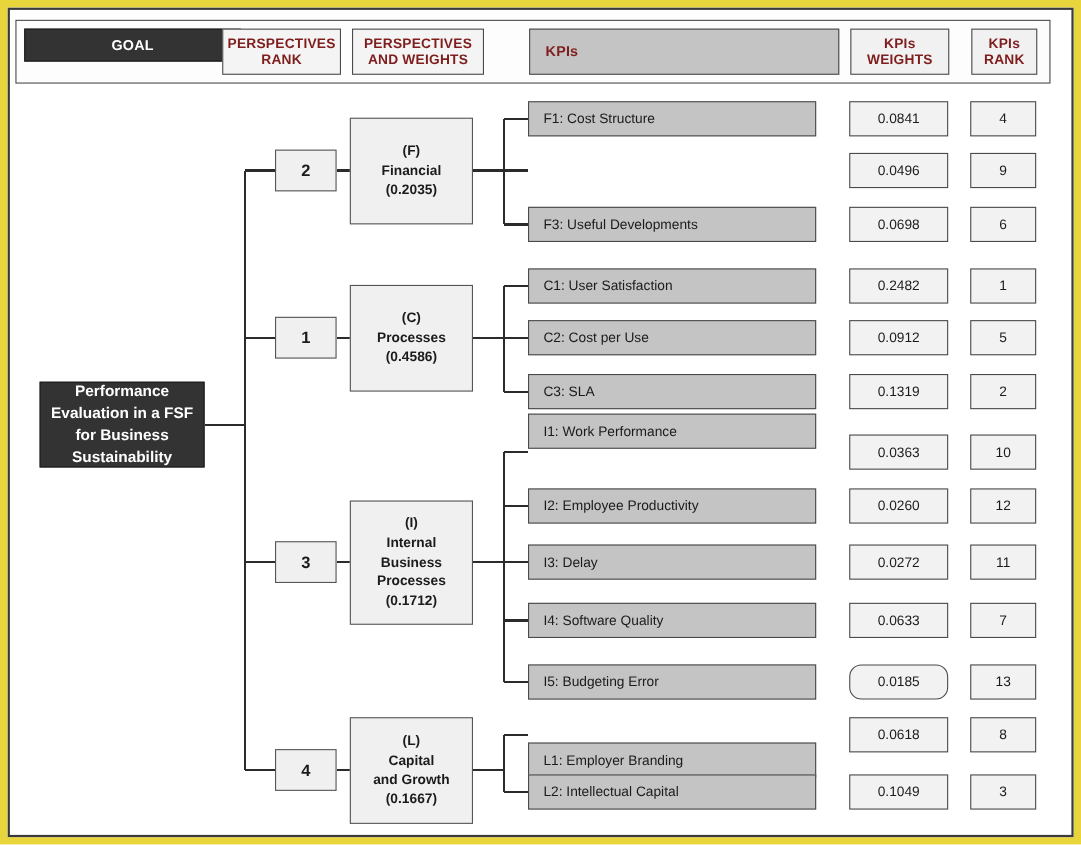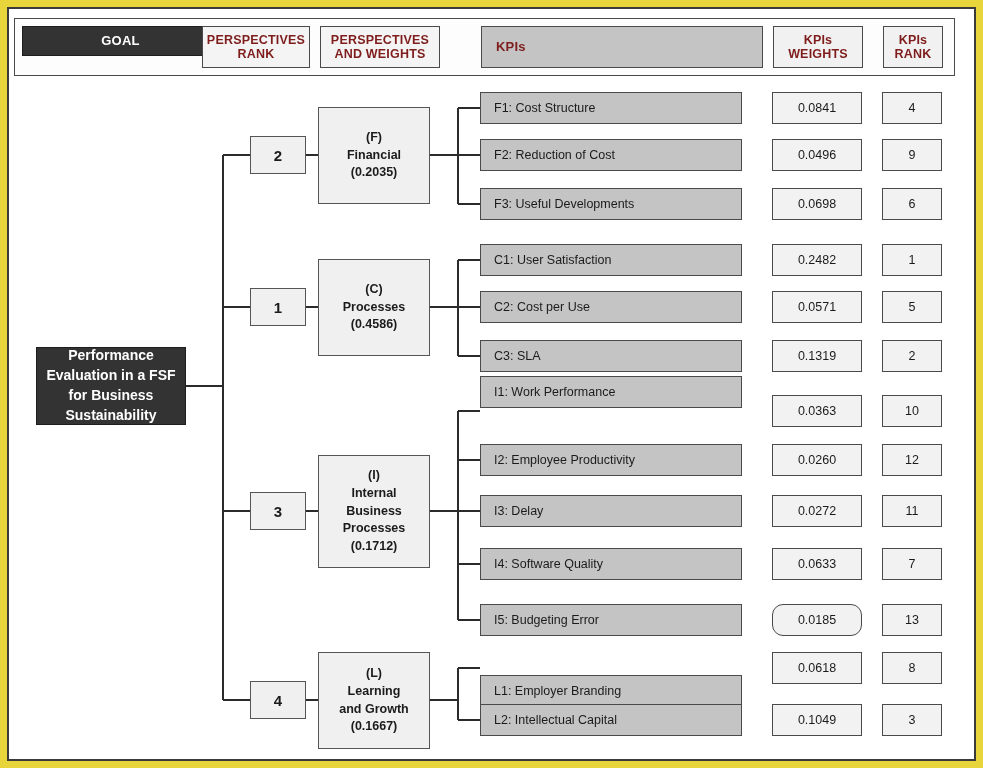--- a/index.html
+++ b/index.html
@@ -331,38 +331,35 @@
   <div class="persp-box" style="left:318px; top:455px; width:112px; height:113px;">
     <span class="code">(I)</span>
     <span class="pname">Internal</span>
     <span class="pname">Business</span>
     <span class="pname">Processes</span>
     <span class="pweight">(0.1712)</span>
   </div>
 
   <div class="persp-box" style="left:318px; top:652px; width:112px; height:97px;">
     <span class="code">(L)</span>
-    <span class="pname">Learning</span>
+    <span class="pname">Capital</span>
     <span class="pname">and Growth</span>
     <span class="pweight">(0.1667)</span>
   </div>
 
   <div class="kpi-box" style="top:92px;">
     <span>F1: Cost Structure</span>
     </div>
   <div class="weight-box" style="top:92px;">
     <span>0.0841</span>
     </div>
   <div class="krank-box" style="top:92px;">
     <span>4</span>
     </div>
 
-  <div class="kpi-box" style="top:139px;">
-    <span>F2: Reduction of Cost</span>
-    </div>
   <div class="weight-box" style="top:139px;">
     <span>0.0496</span>
     </div>
   <div class="krank-box" style="top:139px;">
     <span>9</span>
     </div>
 
   <div class="kpi-box" style="top:188px;">
     <span>F3: Useful Developments</span>
     </div>
@@ -380,21 +377,21 @@
     <span>0.2482</span>
     </div>
   <div class="krank-box" style="top:244px;">
     <span>1</span>
     </div>
 
   <div class="kpi-box" style="top:291px;">
     <span>C2: Cost per Use</span>
     </div>
   <div class="weight-box" style="top:291px;">
-    <span>0.0571</span>
+    <span>0.0912</span>
     </div>
   <div class="krank-box" style="top:291px;">
     <span>5</span>
     </div>
 
   <div class="kpi-box" style="top:340px;">
     <span>C3: SLA</span>
     </div>
   <div class="weight-box" style="top:340px;">
     <span>0.1319</span>

